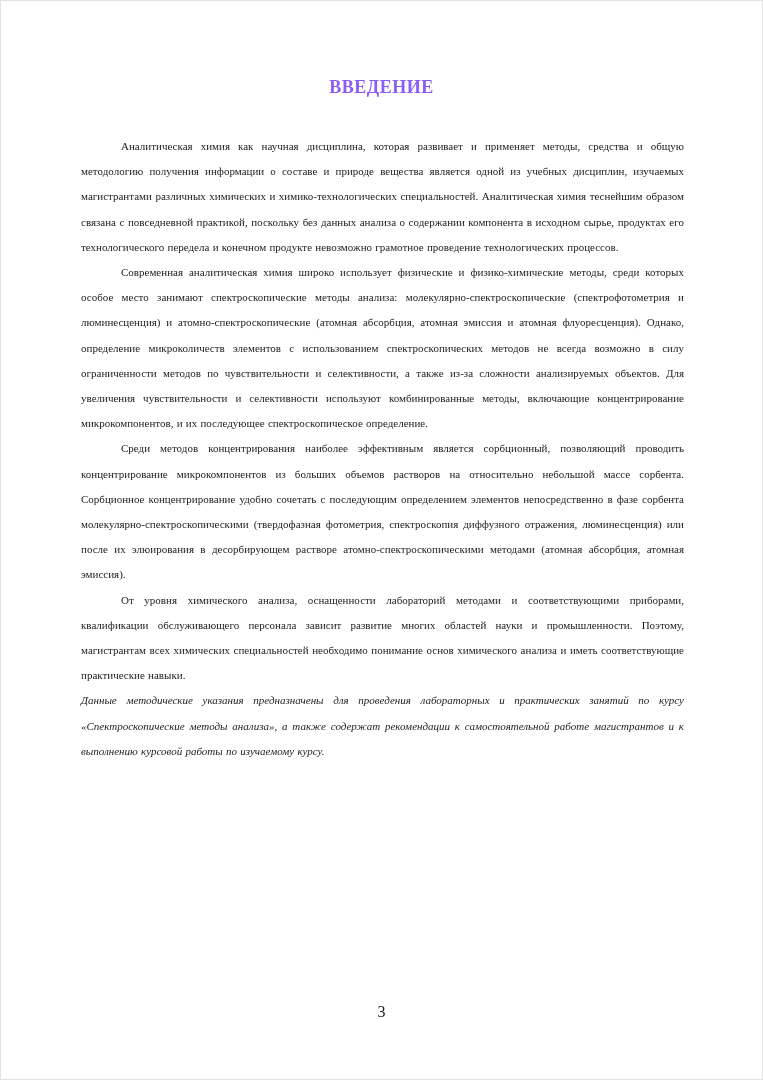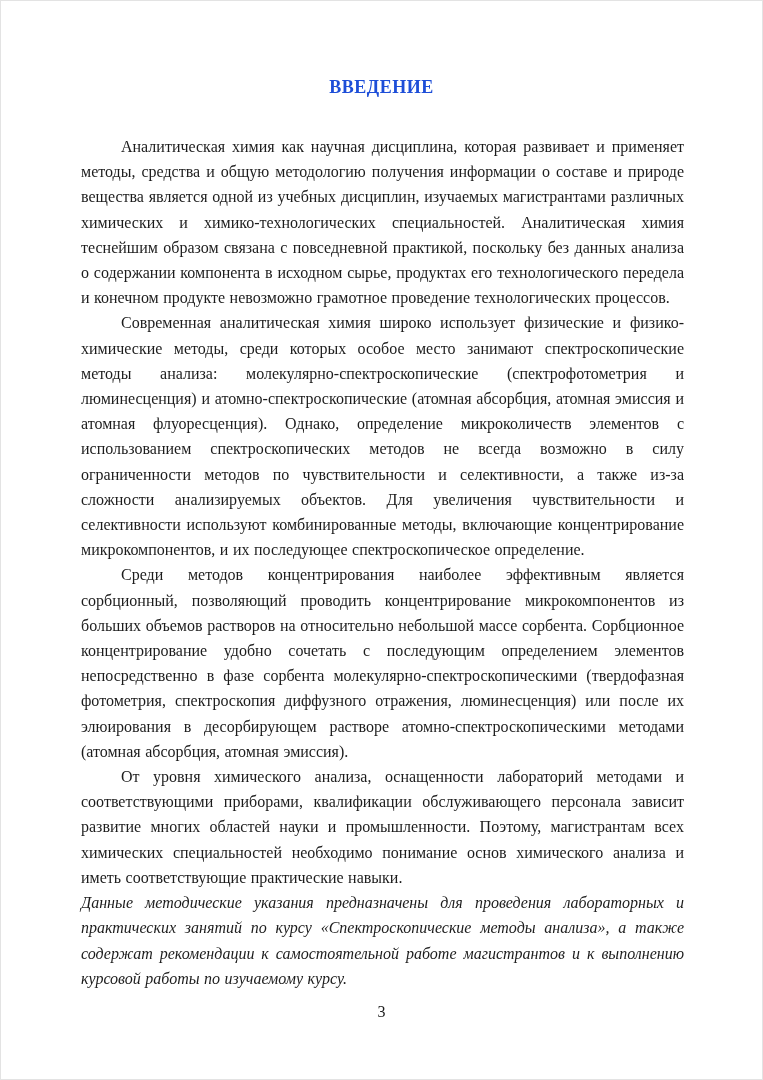--- a/index.html
+++ b/index.html
@@ -15,25 +15,25 @@
     border: 1px solid #e3e3e3;
     overflow: hidden;
     color: #1c1c1c;
   }
   .doc-title {
     margin-top: 76px;
     text-align: center;
     font-size: 18px;
     font-weight: bold;
     letter-spacing: 0.5px;
-    color: #1d4ed8;
+    color: #8b5cf6;
   }
   .content {
     margin: 36px 78px 0 80px;
-    font-size: 16px;
+    font-size: 11px;
     line-height: 25.2px;
     text-align: justify;
     hyphens: auto;
     -webkit-hyphens: auto;
     word-spacing: 0.5px;
   }
   .para { text-indent: 40px; }
   .para.no-indent { text-indent: 0; font-style: italic; }
   .page-number {
     position: absolute;

